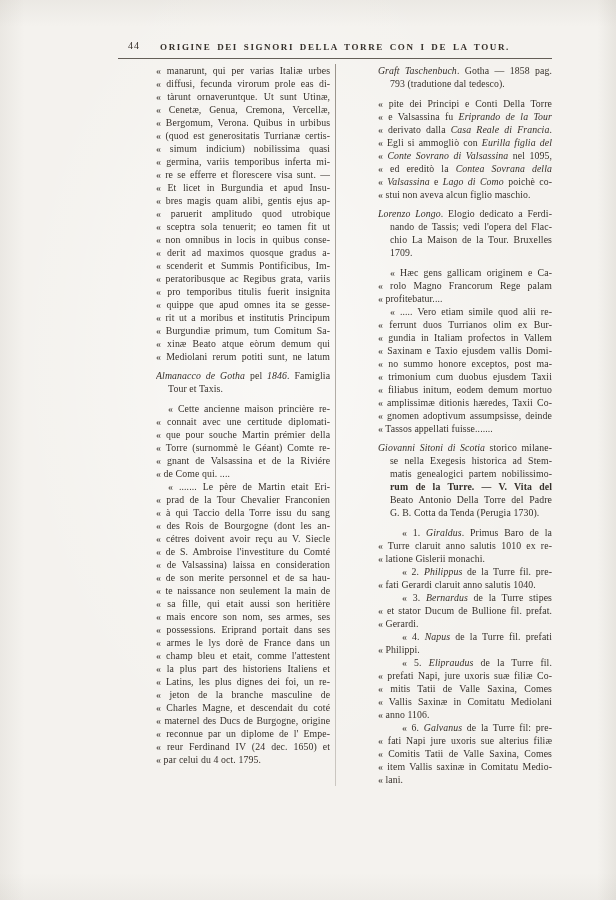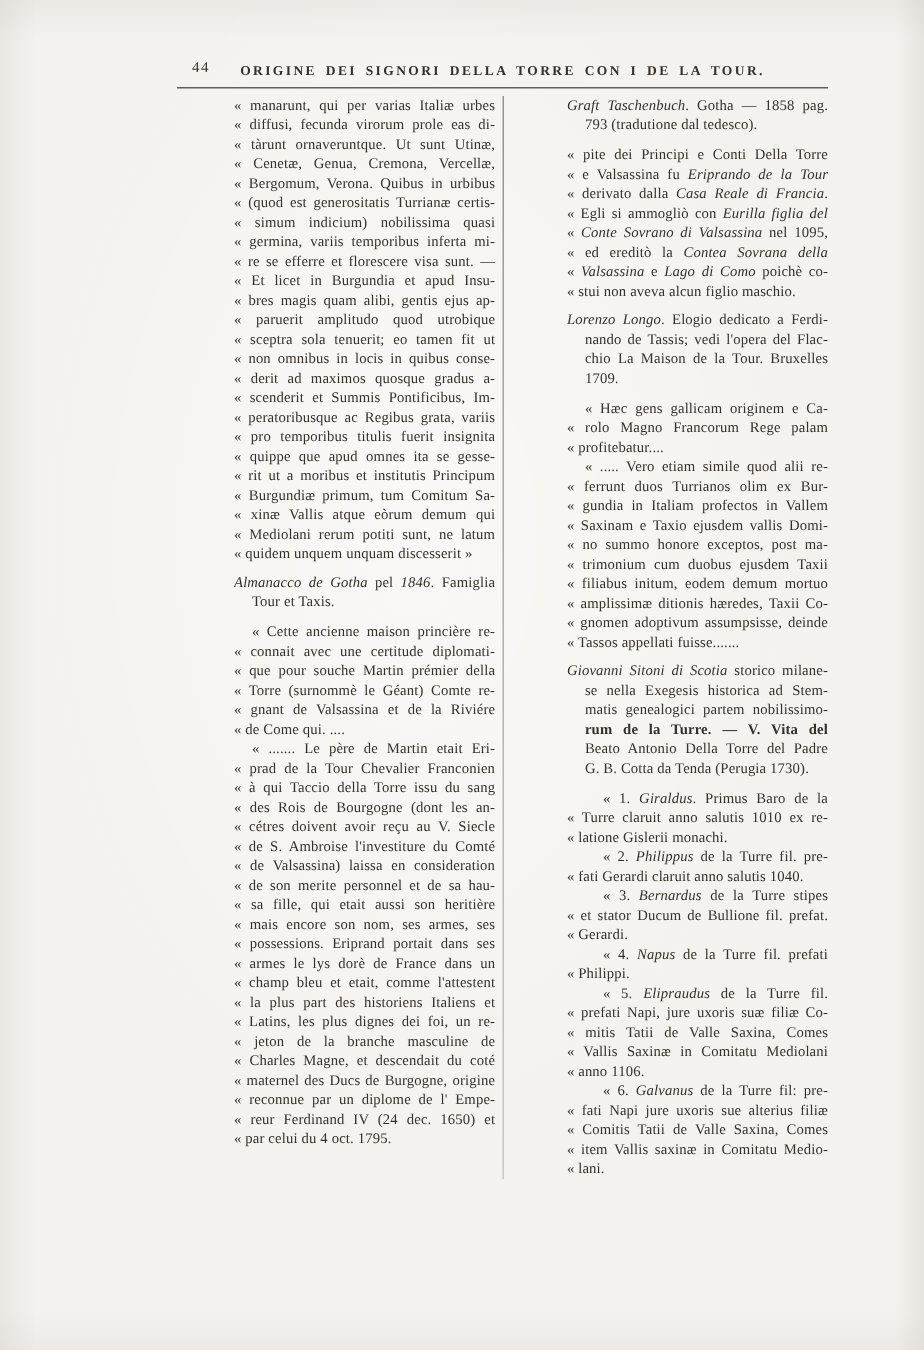--- a/index.html
+++ b/index.html
@@ -84,43 +84,43 @@
           <div class="tl"><span>« paruerit amplitudo quod utrobique</span></div>
           <div class="tl"><span>« sceptra sola tenuerit; eo tamen fit ut</span></div>
           <div class="tl"><span>« non omnibus in locis in quibus conse-</span></div>
           <div class="tl"><span>« derit ad maximos quosque gradus a-</span></div>
           <div class="tl"><span>« scenderit et Summis Pontificibus, Im-</span></div>
           <div class="tl"><span>« peratoribusque ac Regibus grata, variis</span></div>
           <div class="tl"><span>« pro temporibus titulis fuerit insignita</span></div>
           <div class="tl"><span>« quippe que apud omnes ita se gesse-</span></div>
           <div class="tl"><span>« rit ut a moribus et institutis Principum</span></div>
           <div class="tl"><span>« Burgundiæ primum, tum Comitum Sa-</span></div>
-          <div class="tl"><span>« xinæ Vallis atque eòrum demum qui</span></div>
+          <div class="tl"><span>« xinæ Beato atque eòrum demum qui</span></div>
           <div class="tl"><span>« Mediolani rerum potiti sunt, ne latum</span></div>
-          <div class="tl end"><span>« quidem unquem unquam discesserit »</span></div>
         </div>
         <div class="block ref">
           <div class="tl"><i>Almanacco de Gotha</i><span> pel </span><i>1846</i><span>. Famiglia</span></div>
           <div class="tl end" style="padding-left: 12px;"><span>Tour et Taxis.</span></div>
         </div>
         <div class="block quote">
           <div class="tl" style="padding-left: 12px;"><span>« Cette ancienne maison princière re-</span></div>
           <div class="tl"><span>« connait avec une certitude diplomati-</span></div>
           <div class="tl"><span>« que pour souche Martin prémier della</span></div>
           <div class="tl"><span>« Torre (surnommè le Géant) Comte re-</span></div>
           <div class="tl"><span>« gnant de Valsassina et de la Riviére</span></div>
           <div class="tl end"><span>« de Come qui. ....</span></div>
           <div class="tl" style="padding-left: 12px;"><span>« ....... Le père de Martin etait Eri-</span></div>
           <div class="tl"><span>« prad de la Tour Chevalier Franconien</span></div>
           <div class="tl"><span>« à qui Taccio della Torre issu du sang</span></div>
           <div class="tl"><span>« des Rois de Bourgogne (dont les an-</span></div>
           <div class="tl"><span>« cétres doivent avoir reçu au V. Siecle</span></div>
           <div class="tl"><span>« de S. Ambroise l'investiture du Comté</span></div>
           <div class="tl"><span>« de Valsassina) laissa en consideration</span></div>
           <div class="tl"><span>« de son merite personnel et de sa hau-</span></div>
+          <div class="tl"><span>« te naissance non seulement la main de</span></div>
           <div class="tl"><span>« sa fille, qui etait aussi son heritière</span></div>
           <div class="tl"><span>« mais encore son nom, ses armes, ses</span></div>
           <div class="tl"><span>« possessions. Eriprand portait dans ses</span></div>
           <div class="tl"><span>« armes le lys dorè de France dans un</span></div>
           <div class="tl"><span>« champ bleu et etait, comme l'attestent</span></div>
           <div class="tl"><span>« la plus part des historiens Italiens et</span></div>
           <div class="tl"><span>« Latins, les plus dignes dei foi, un re-</span></div>
           <div class="tl"><span>« jeton de la branche masculine de</span></div>
           <div class="tl"><span>« Charles Magne, et descendait du coté</span></div>
           <div class="tl"><span>« maternel des Ducs de Burgogne, origine</span></div>

